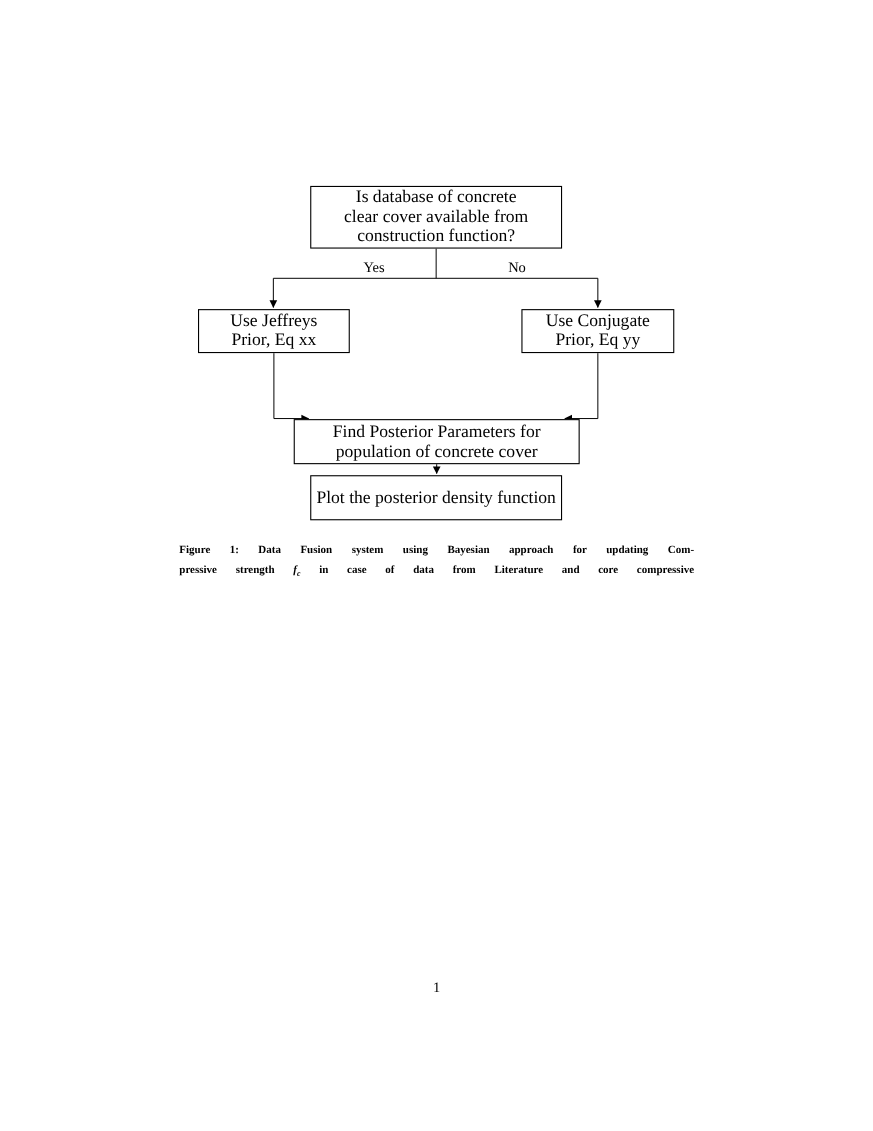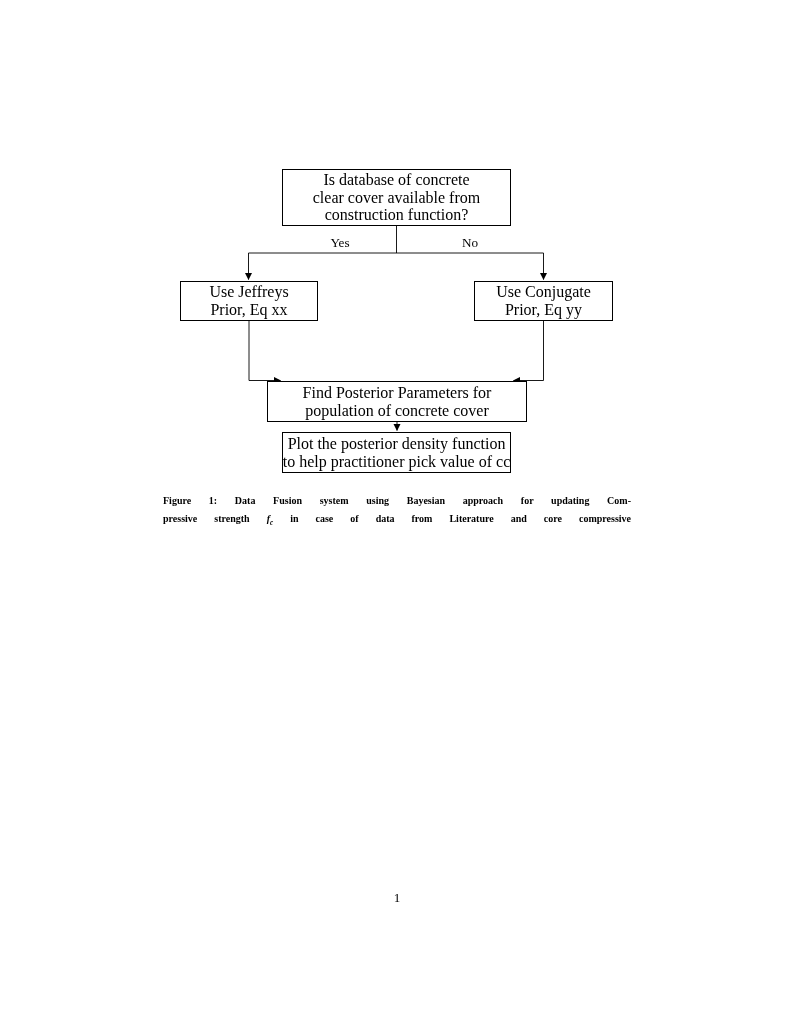--- a/index.html
+++ b/index.html
@@ -107,21 +107,20 @@
     <div class="bline">Prior, Eq yy</div>
   </div>
 
   <div class="fbox box-posterior">
     <div class="bline">Find Posterior Parameters for</div>
     <div class="bline">population of concrete cover</div>
   </div>
 
   <div class="fbox box-plot">
     <div class="bline">Plot the posterior density function</div>
-    <div class="bline">to help practitioner pick value of cc</div>
   </div>
 
   <div class="caption">
     <div class="cap-line just"><span>Figure 1: Data Fusion system using Bayesian approach for updating Com-</span></div>
     <div class="cap-line just"><span>pressive strength </span><span class="math-var"><span>f</span><sub>c</sub></span><span> in case of data from Literature and core compressive</span></div>
   </div>
 
   <div class="page-number">1</div>
 
 </div>

